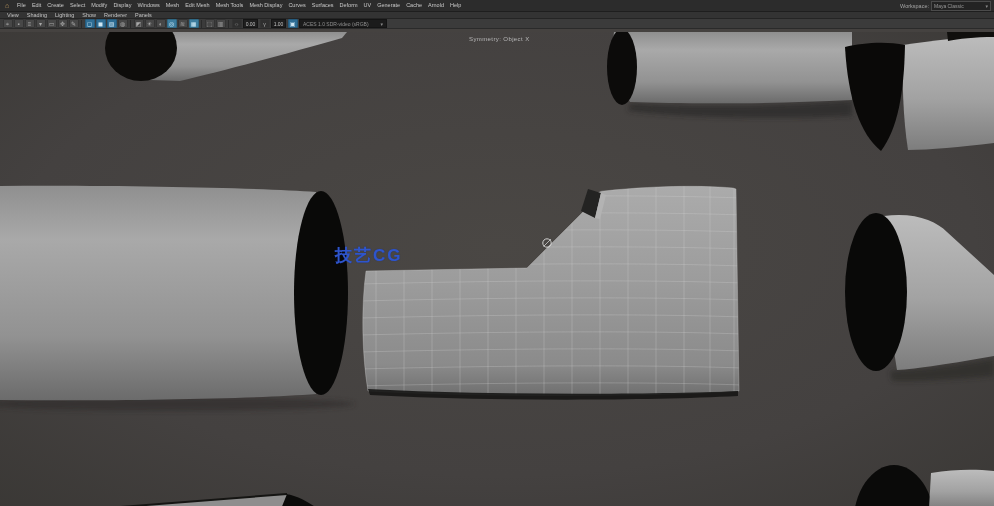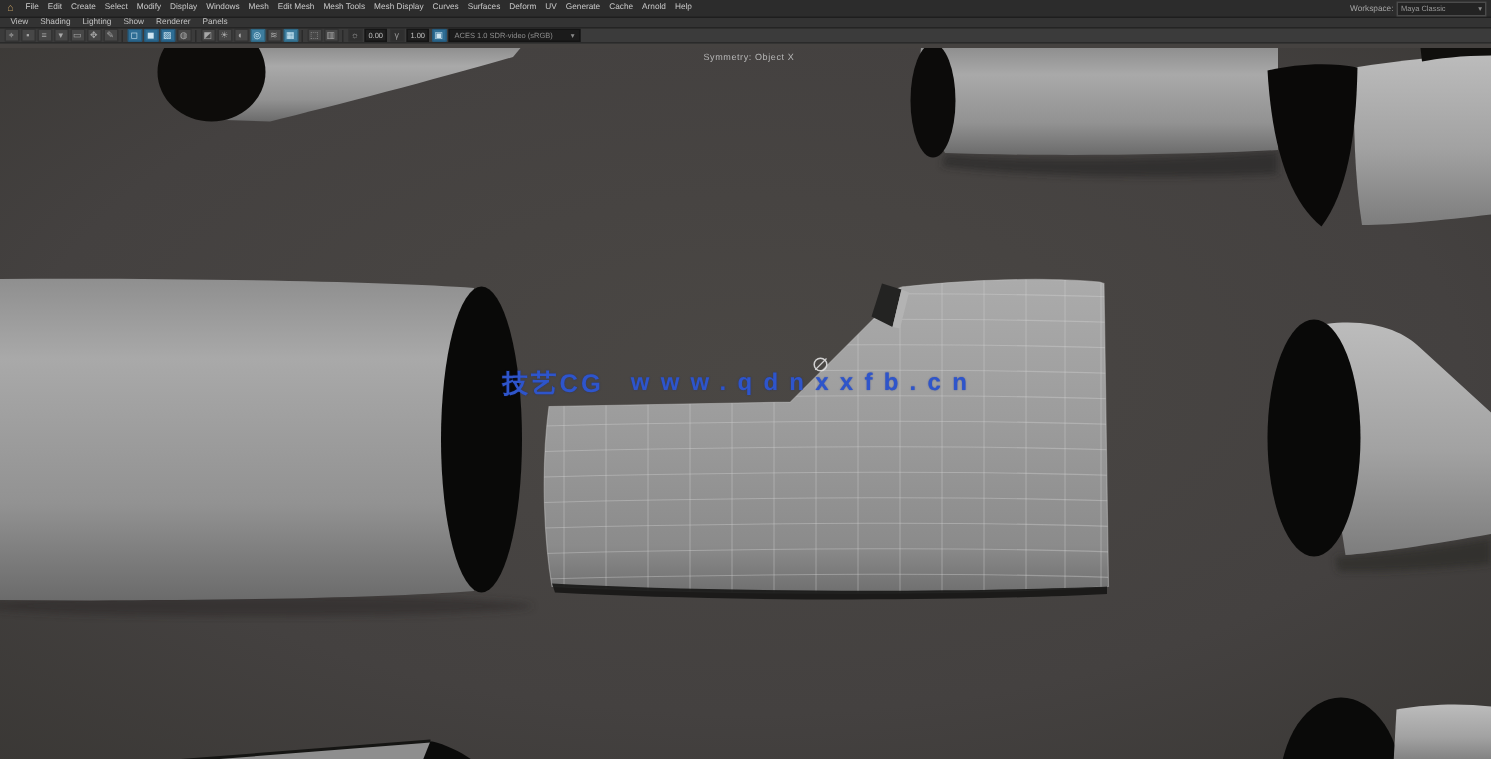--- a/index.html
+++ b/index.html
@@ -246,17 +246,16 @@
       <g stroke="#e0e0e0" fill="none" opacity="0.9">
         <circle cx="547" cy="240" r="4.2" stroke-width="1"></circle>
         <line x1="543.5" y1="243.5" x2="551" y2="236" stroke-width="0.8"></line>
       </g>
     </svg>
 
     <div class="hud">Symmetry: Object X</div>
 
     <div class="watermark">
       <span class="wm-brand">技艺CG</span>
-      <span class="wm-url">www.qdnxxfb.cn</span>
     </div>
   </div>
 
 </div>
 
 </body></html>

